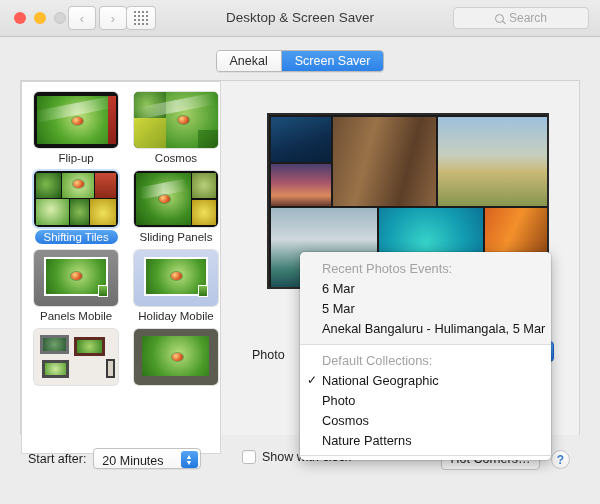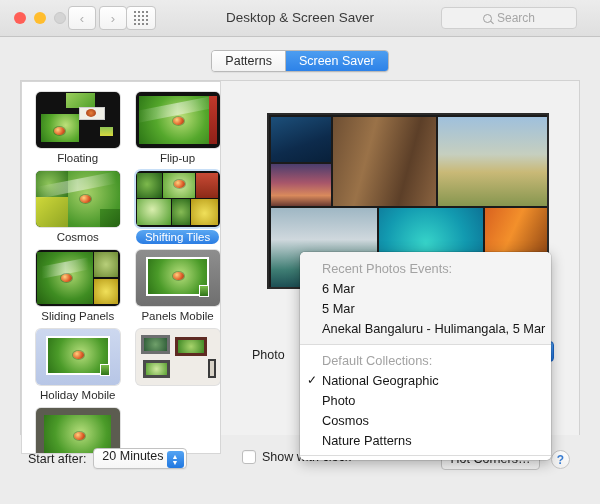--- a/index.html
+++ b/index.html
@@ -48,21 +48,21 @@
   }
   .dotgrid { display: grid; grid-template-columns: repeat(4, 2px); gap: 2px; }
   .dotgrid i { width: 2px; height: 2px; background: #8a8a8a; display: block; }
 
   .win-title {
     position: absolute; left: 0; top: 10px; width: 600px;
     text-align: center; font-size: 13.5px; color: #3a3a3a;
   }
 
   .searchbox {
-    position: absolute; right: 23px; top: 7px;
+    position: absolute; right: 11px; top: 7px;
     width: 136px; height: 22px;
     background: #f1f1f1;
     border: 1px solid #cfcfcf; border-radius: 4px;
     display: flex; align-items: center; justify-content: center; gap: 5px;
   }
   .search-glyph {
     width: 9px; height: 9px; border: 1.3px solid #a0a0a0;
     border-radius: 50%; position: relative; flex: none;
   }
   .search-glyph::after {
@@ -167,26 +167,26 @@
   }
 
   
   .bottom-bar { position: absolute; left: 0; top: 440px; width: 600px; height: 40px; }
   .start-after {
     position: absolute; left: 28px; top: 8px;
     display: flex; align-items: center; gap: 7px;
   }
   .lbl { font-size: 12.5px; color: #1f1f1f; text-align: center; }
   .popup {
-    display: flex; align-items: flex-start;
+    display: flex; align-items: flex-end;
     height: 21px; min-width: 88px;
     background: linear-gradient(to bottom,#ffffff,#f6f6f6);
     border: 1px solid #c2c2c2; border-radius: 4px;
     box-shadow: 0 1px 1px rgba(0,0,0,.05);
-    padding-left: 8px; position: relative; padding-right: 22px;
+    padding-left: 8px; position: relative; padding-right: 36px;
   }
   .popup-val { font-size: 12.5px; color: #1d1d1d; white-space: nowrap; }
   .stepper {
     position: absolute; right: 1px; top: 1px;
     width: 17px; height: 17px; margin: 1px;
     background: linear-gradient(to bottom,#55a4f3,#2077e0);
     border-radius: 3px;
     display: flex; flex-direction: column; align-items: center; justify-content: center;
     color: #fff; font-size: 7px; line-height: 6px;
   }
@@ -291,41 +291,30 @@
     <div class="win-title">Desktop &amp; Screen Saver</div>
 
     <div class="searchbox">
       <span class="search-glyph"></span>
       <span class="search-ph">Search</span>
     </div>
   </div>
 
   <div class="tabbar">
     <div class="tabs">
-      <div class="tab">Patterns</div>
+      <div class="tab">Anekal</div>
       <div class="tab active">Screen Saver</div>
     </div>
   </div>
 
   <div class="panel"></div>
 
   <div class="chooser">
     <div class="ss-grid">
 
-      <div class="ss-item">
-        <div class="thumb" style="background:#111;">
-          <span class="blk" style="left:36%;top:2%;width:34%;height:26%;background:linear-gradient(135deg,#9ccf5e,#4f9f28);"></span>
-          <span class="blk" style="left:52%;top:26%;width:30%;height:24%;background:#f0efe6;border:1px solid #ccc;"></span>
-          <span class="blk" style="left:60%;top:30%;width:12%;height:14%;border-radius:50%;background:radial-gradient(circle,#e8803a,#9c3410);"></span>
-          <span class="blk" style="left:6%;top:40%;width:46%;height:50%;background:radial-gradient(circle at 65% 40%,#bde07a,#58a82c 55%,#2f7a18);"></span>
-          <span class="bug" style="left:22%;top:62%;"></span>
-          <span class="blk" style="left:76%;top:63%;width:16%;height:16%;background:linear-gradient(#8fc455,#d8d83e);"></span>
-        </div>
-        <div class="ss-label">Floating</div>
-      </div>
 
       <div class="ss-item">
         <div class="thumb" style="background:#111;">
           <span class="blk" style="left:4%;top:7%;width:84%;height:86%;background:radial-gradient(circle at 60% 45%,#bde07a,#55a82c 50%,#2b7415);"></span>
           <span class="streak" style="top:20%;"></span>
           <span class="bug" style="left:45%;top:45%;"></span>
           <span class="blk" style="left:88%;top:7%;width:9%;height:86%;background:linear-gradient(#c0392b,#8e2118);"></span>
         </div>
         <div class="ss-label">Flip-up</div>
       </div>

